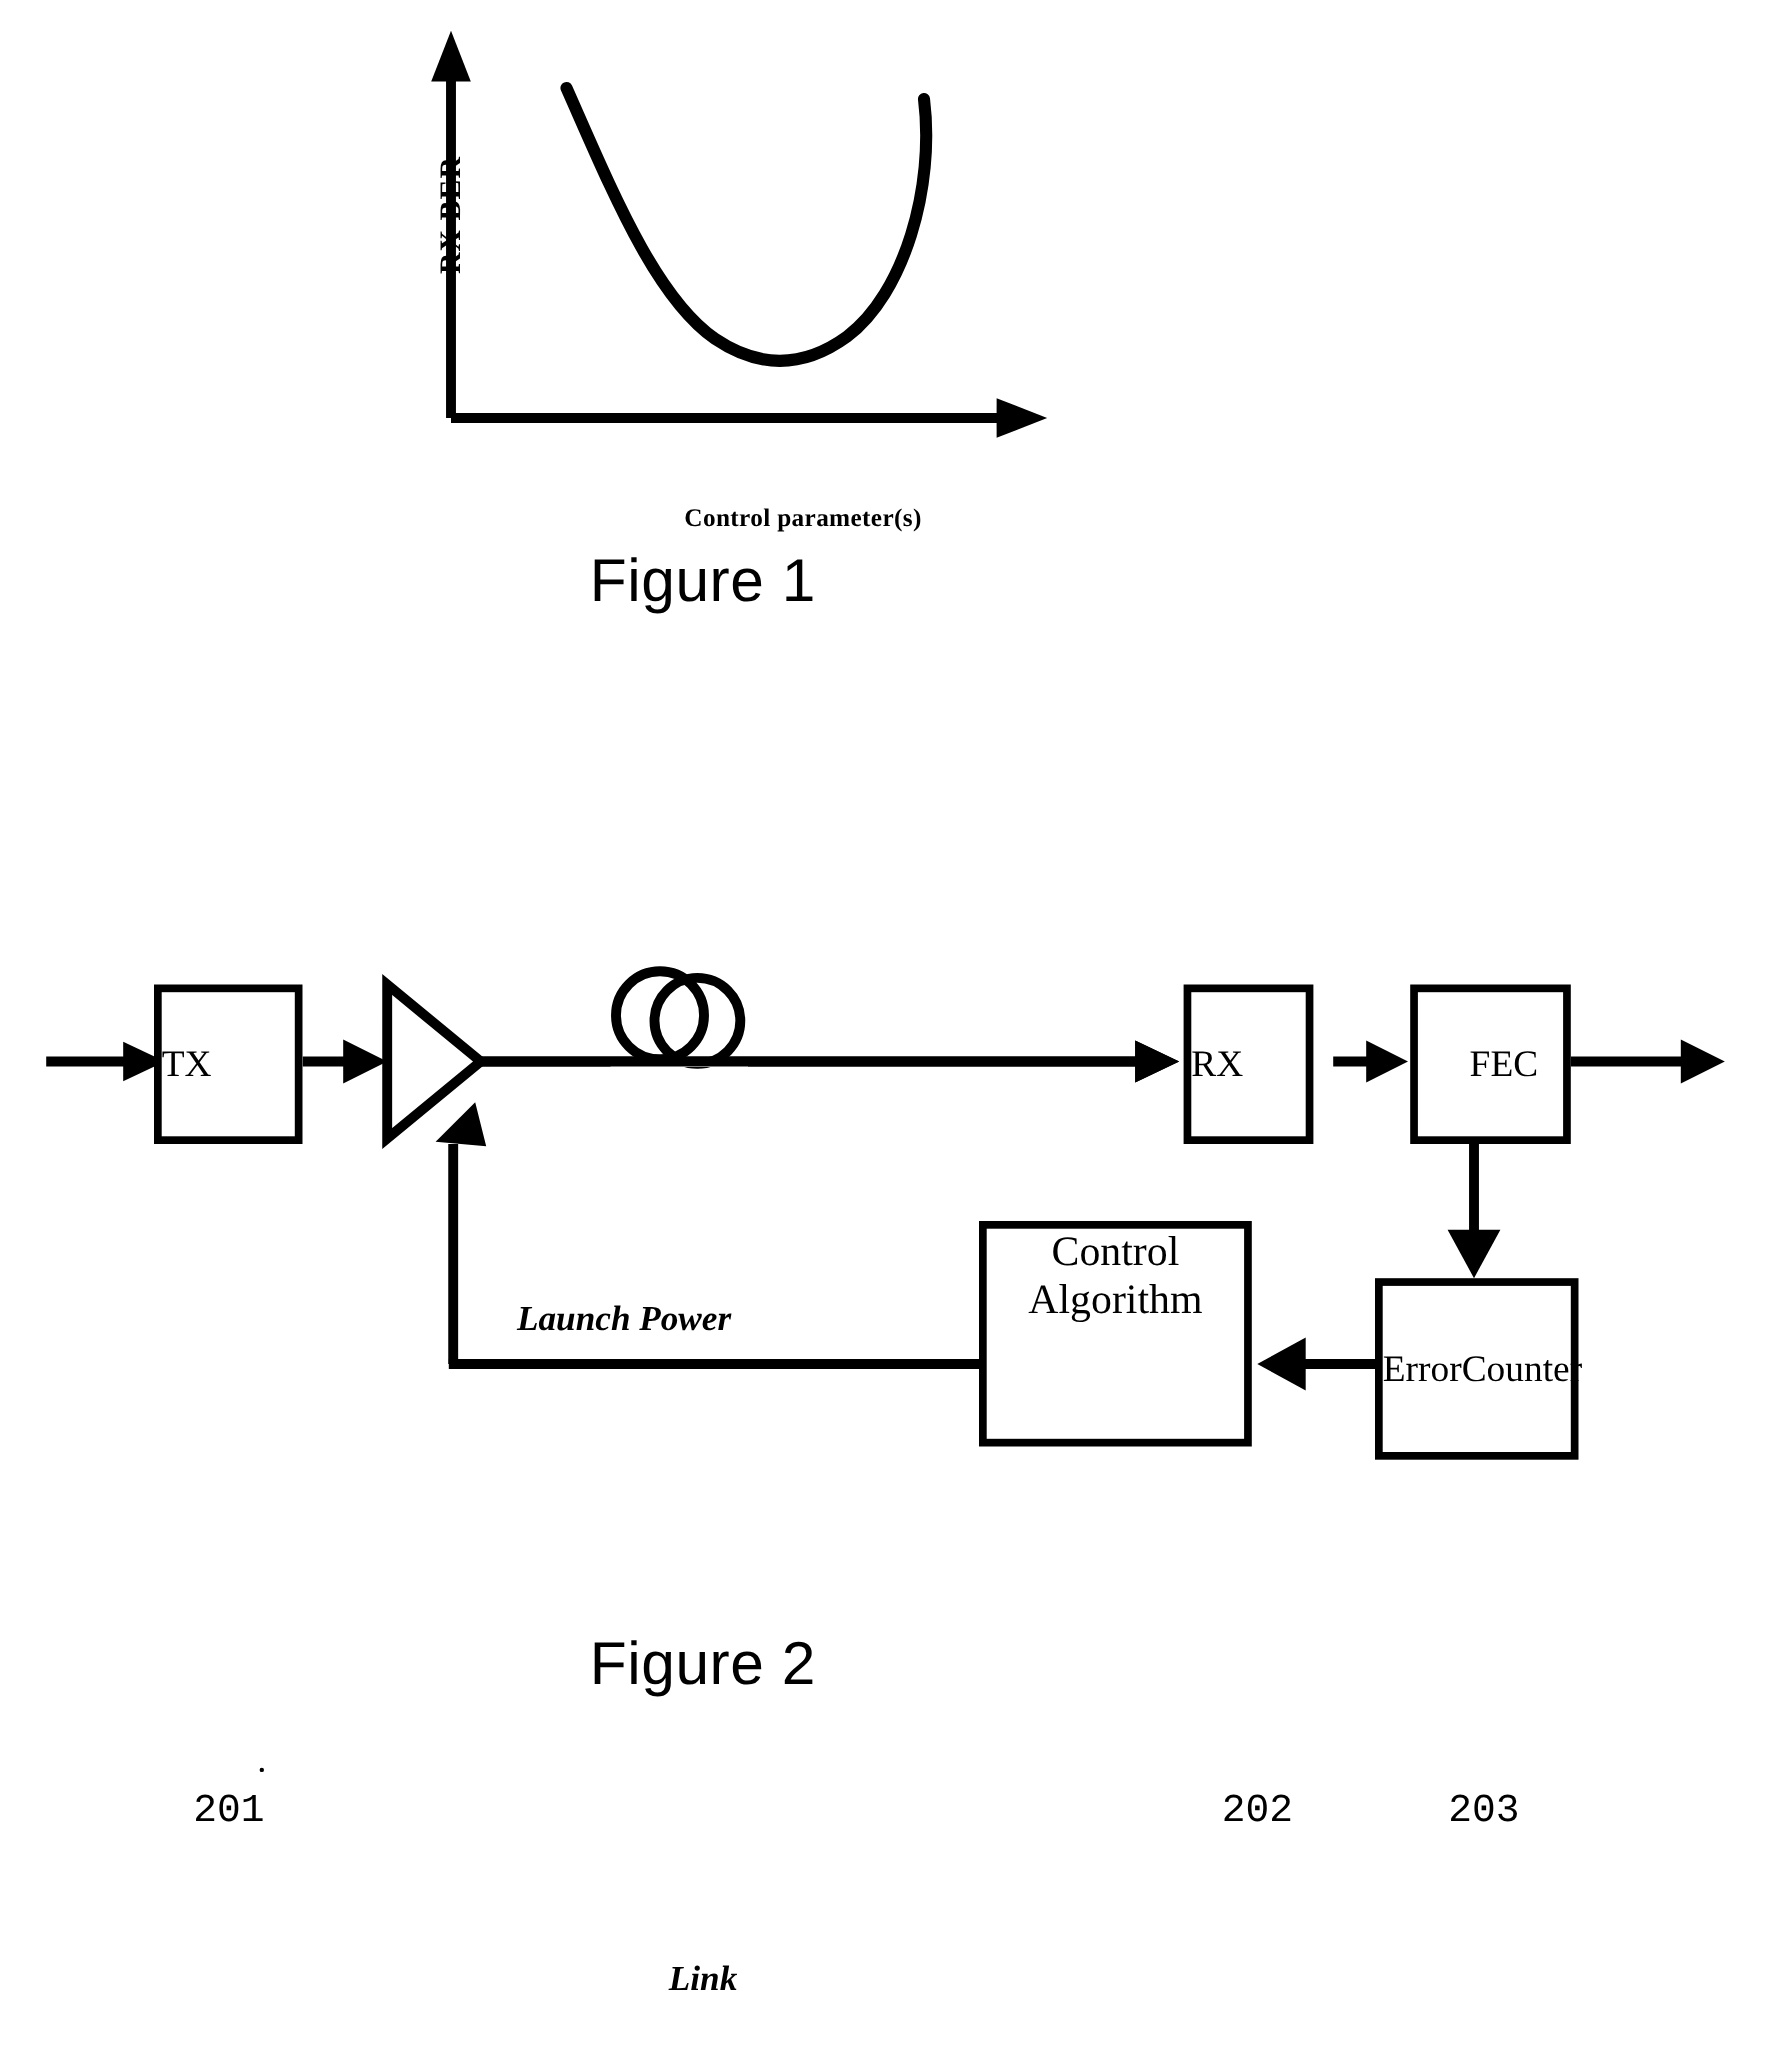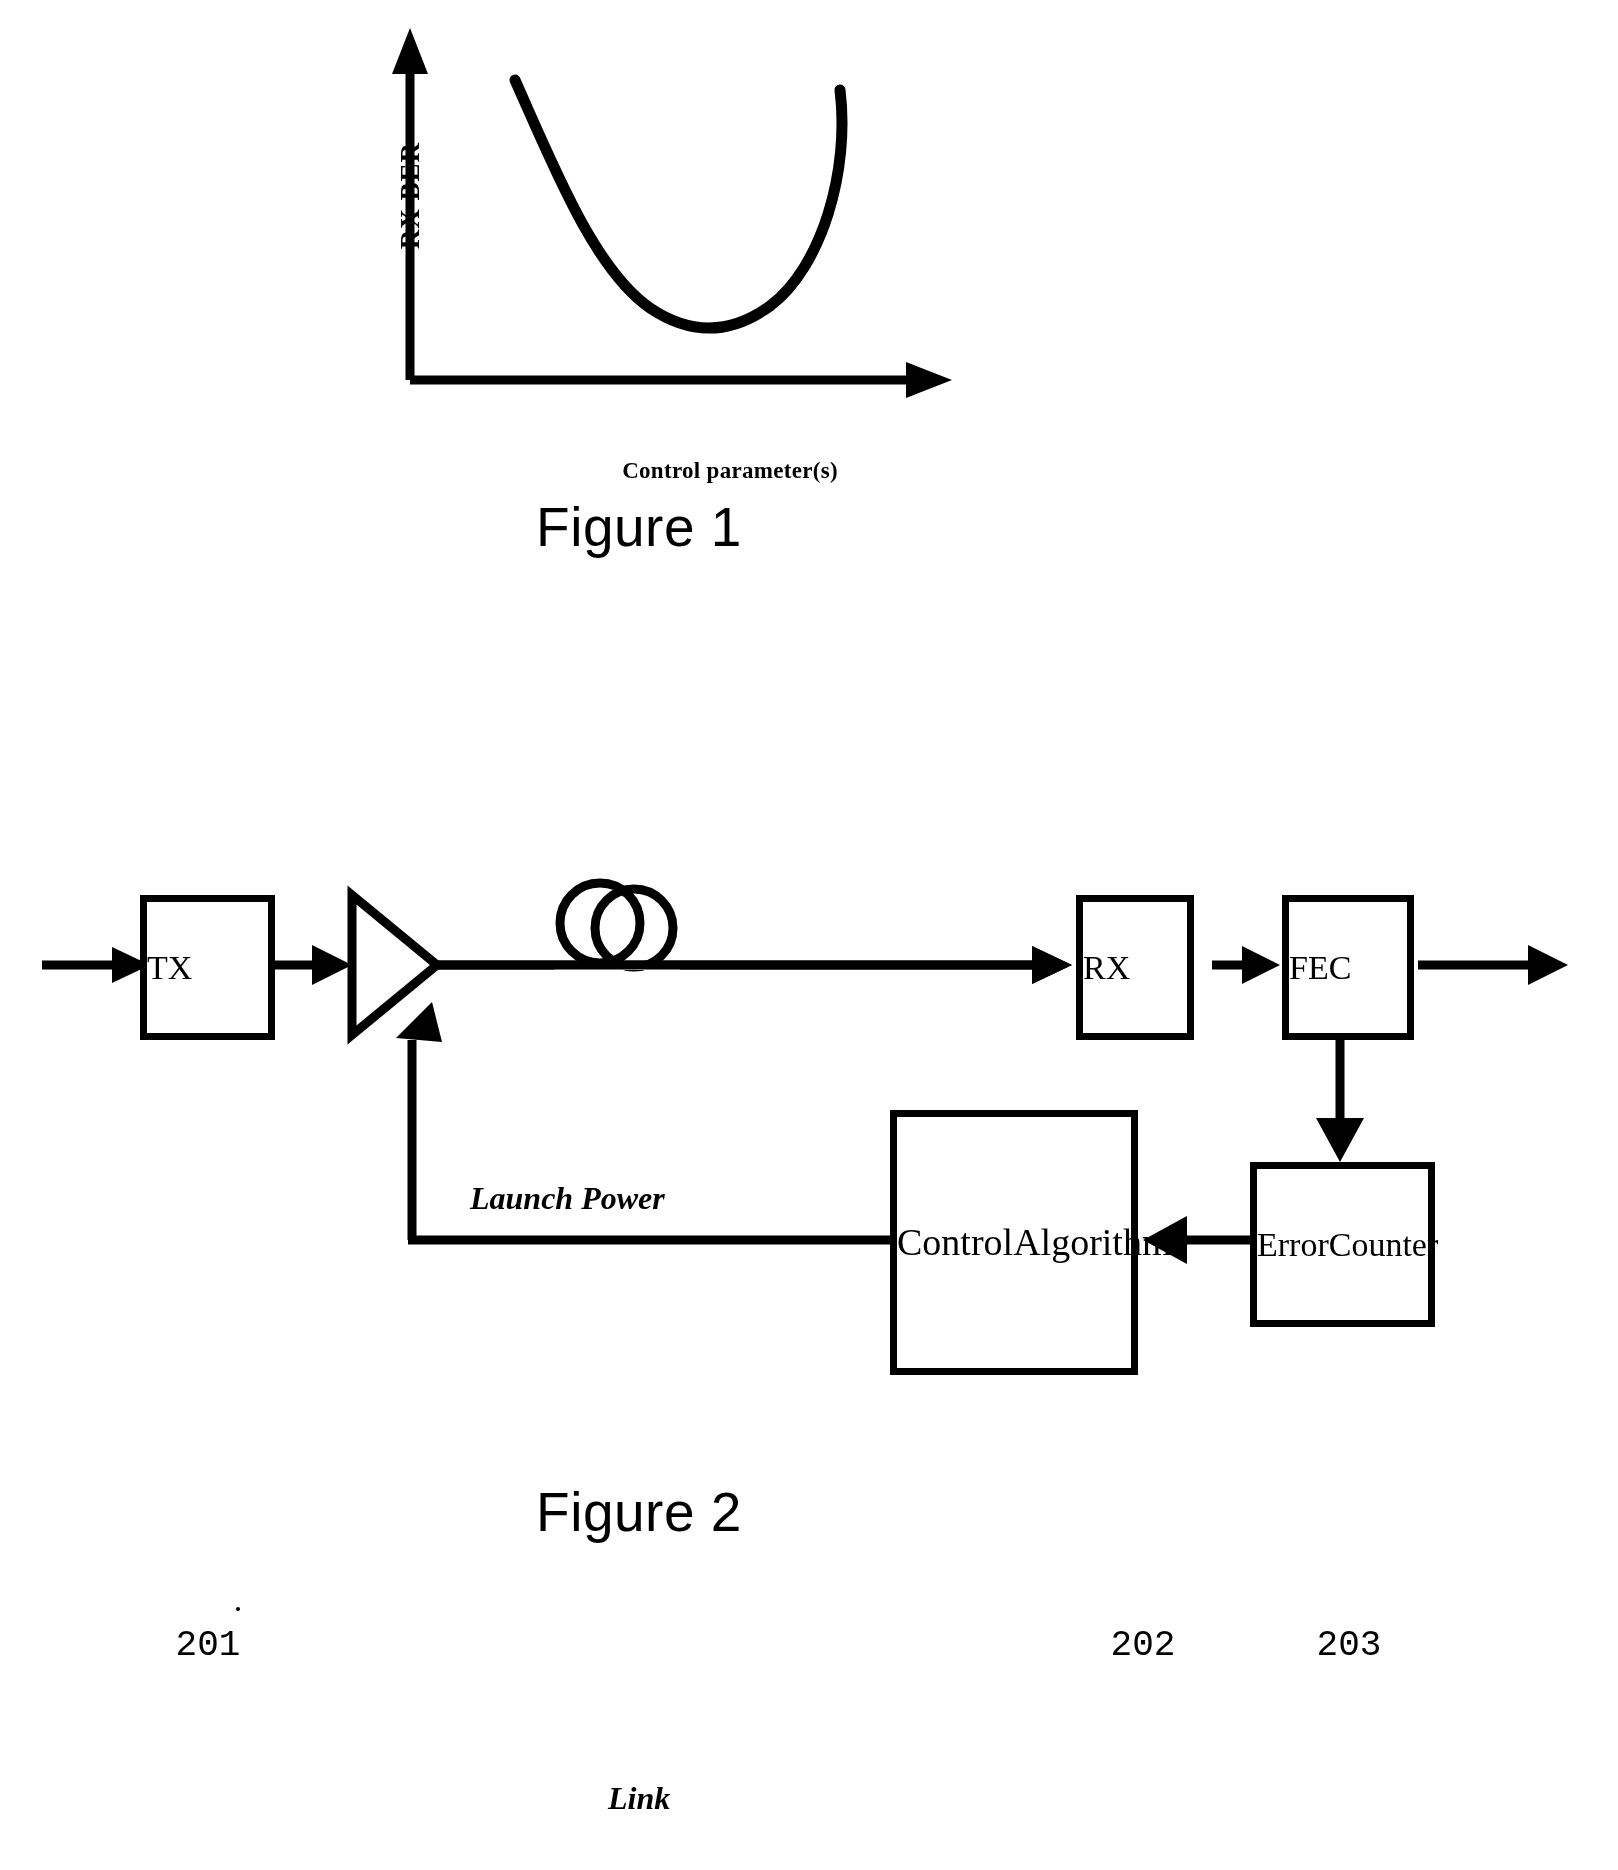--- a/index.html
+++ b/index.html
@@ -194,31 +194,31 @@
     <div class="refnum" style="left:148px; top:845px;">201</div>
     <div class="dot" style="left:236px; top:827px;"></div>
 
     <div class="italic-label" style="left:608px; top:1000px;">Link</div>
 
     <div class="blk blk-label-md" style="left:1076px; top:115px; width:118px; height:145px;">
       <span>RX</span>
     </div>
     <div class="refnum" style="left:1083px; top:845px;">202</div>
 
-    <div class="blk blk-label-md" style="left:1282px; top:115px; width:132px; height:145px;">
+    <div class="blk blk-label-md" style="left:1282px; top:115px; width:146px; height:145px;padding-left:47px;">
       <span>FEC</span>
     </div>
     <div class="refnum" style="left:1289px; top:845px;">203</div>
 
     <div class="blk blk-label-md" style="left:1250px; top:382px; width:185px; height:165px; flex-direction:row;">
       <span>Error</span>
       <span>Counter</span>
     </div>
 
-    <div class="blk blk-label-lg" style="left:890px; top:330px; width:248px; height:265px; ">
+    <div class="blk blk-label-lg" style="left:890px; top:330px; width:248px; height:205px; flex-direction:column;">
       <span>Control</span>
       <span>Algorithm</span>
     </div>
 
     <div class="italic-label" style="left:470px; top:400px;">Launch Power</div>
 
     <div class="fig-caption" id="fig2-caption" style="top:700px;">Figure 2</div>
   </div>
 
 </div>

